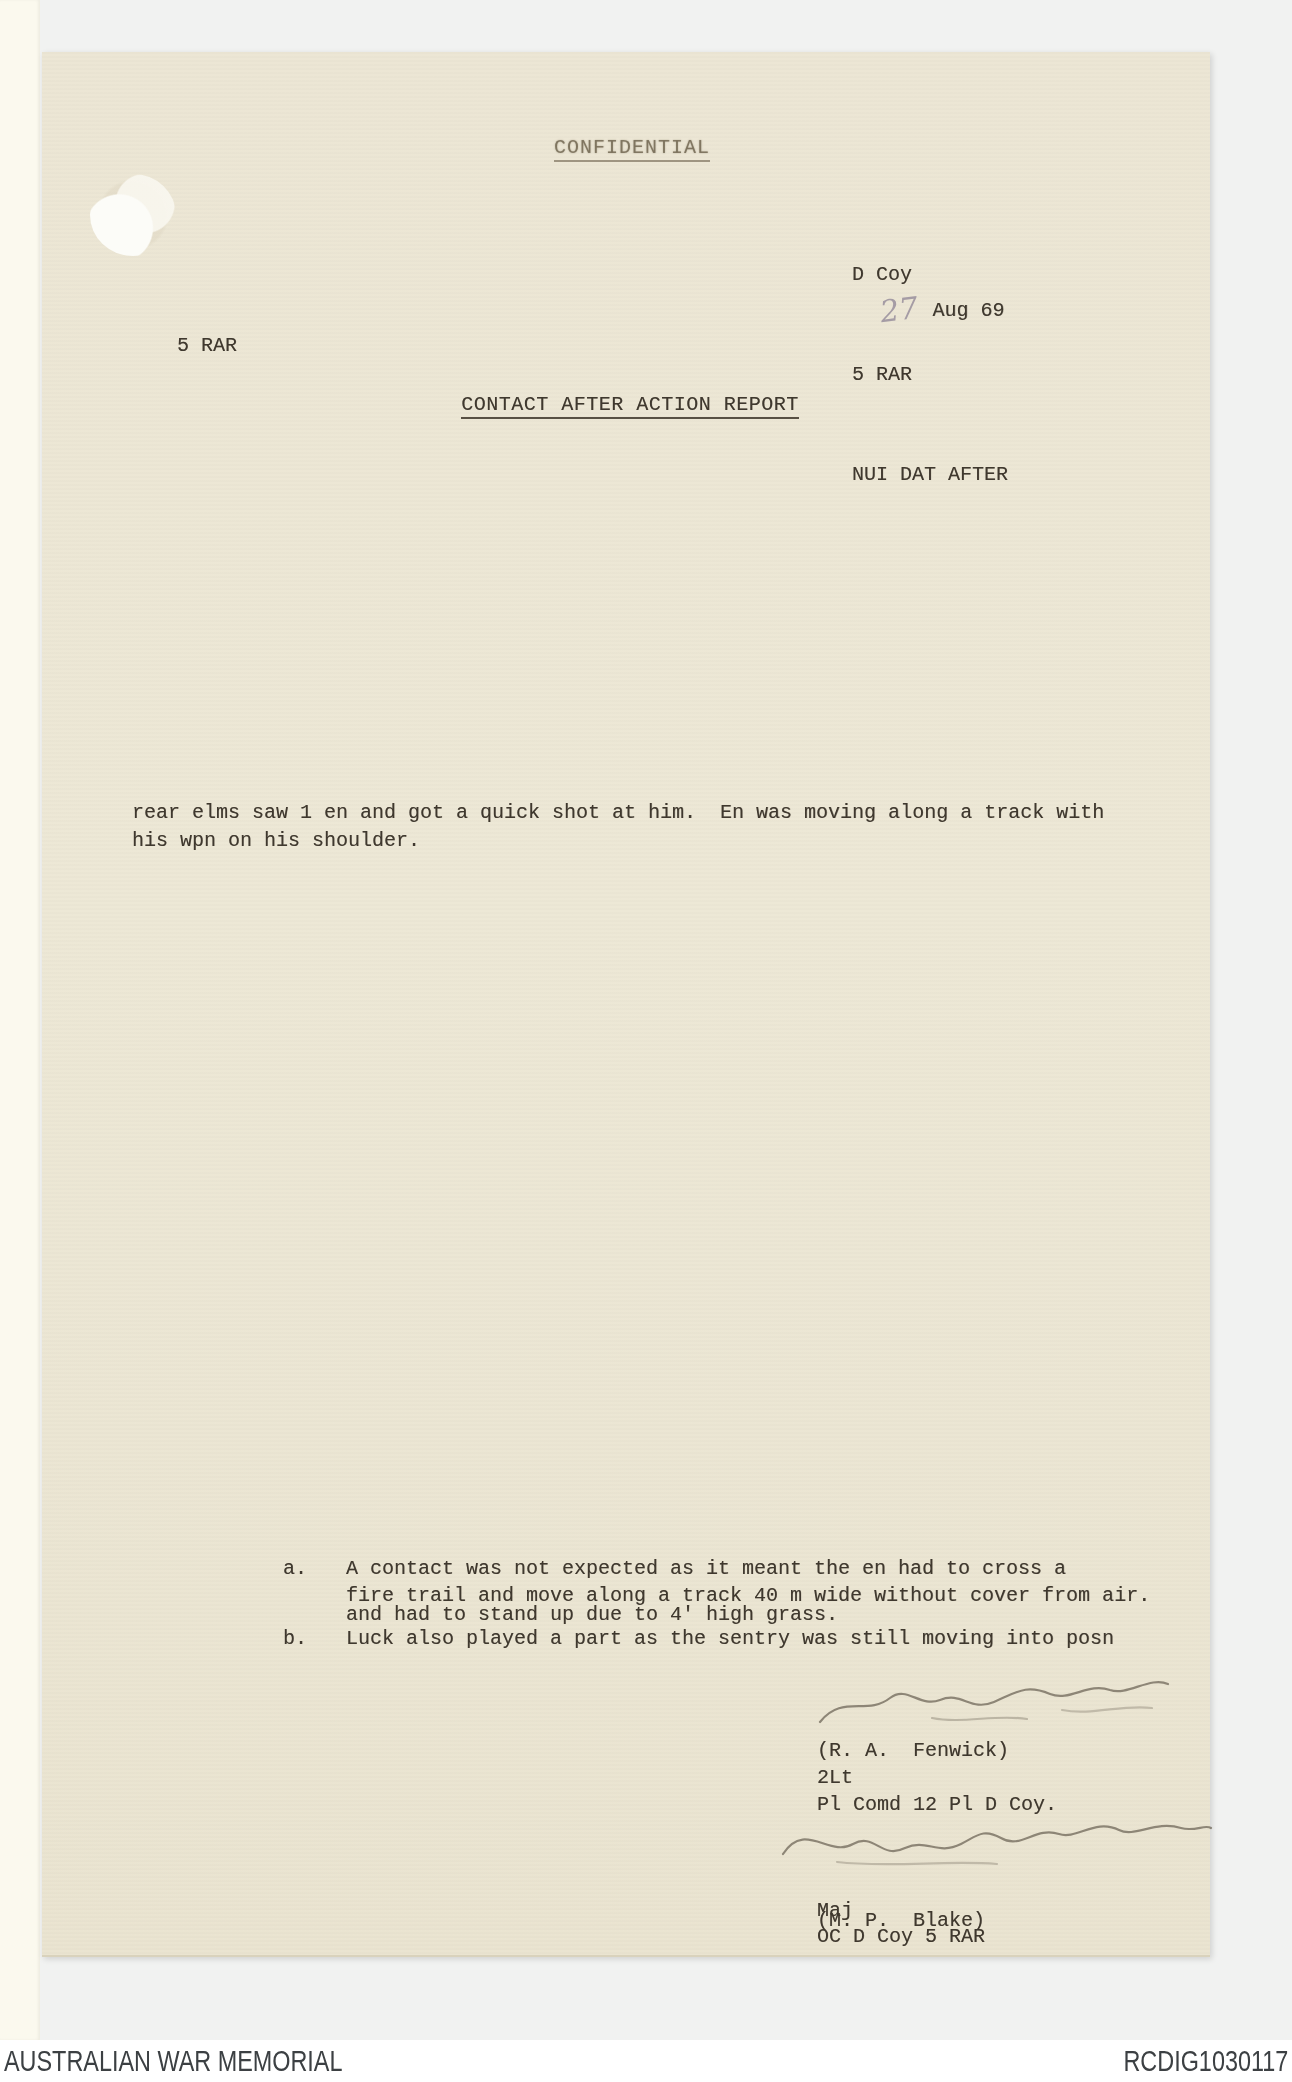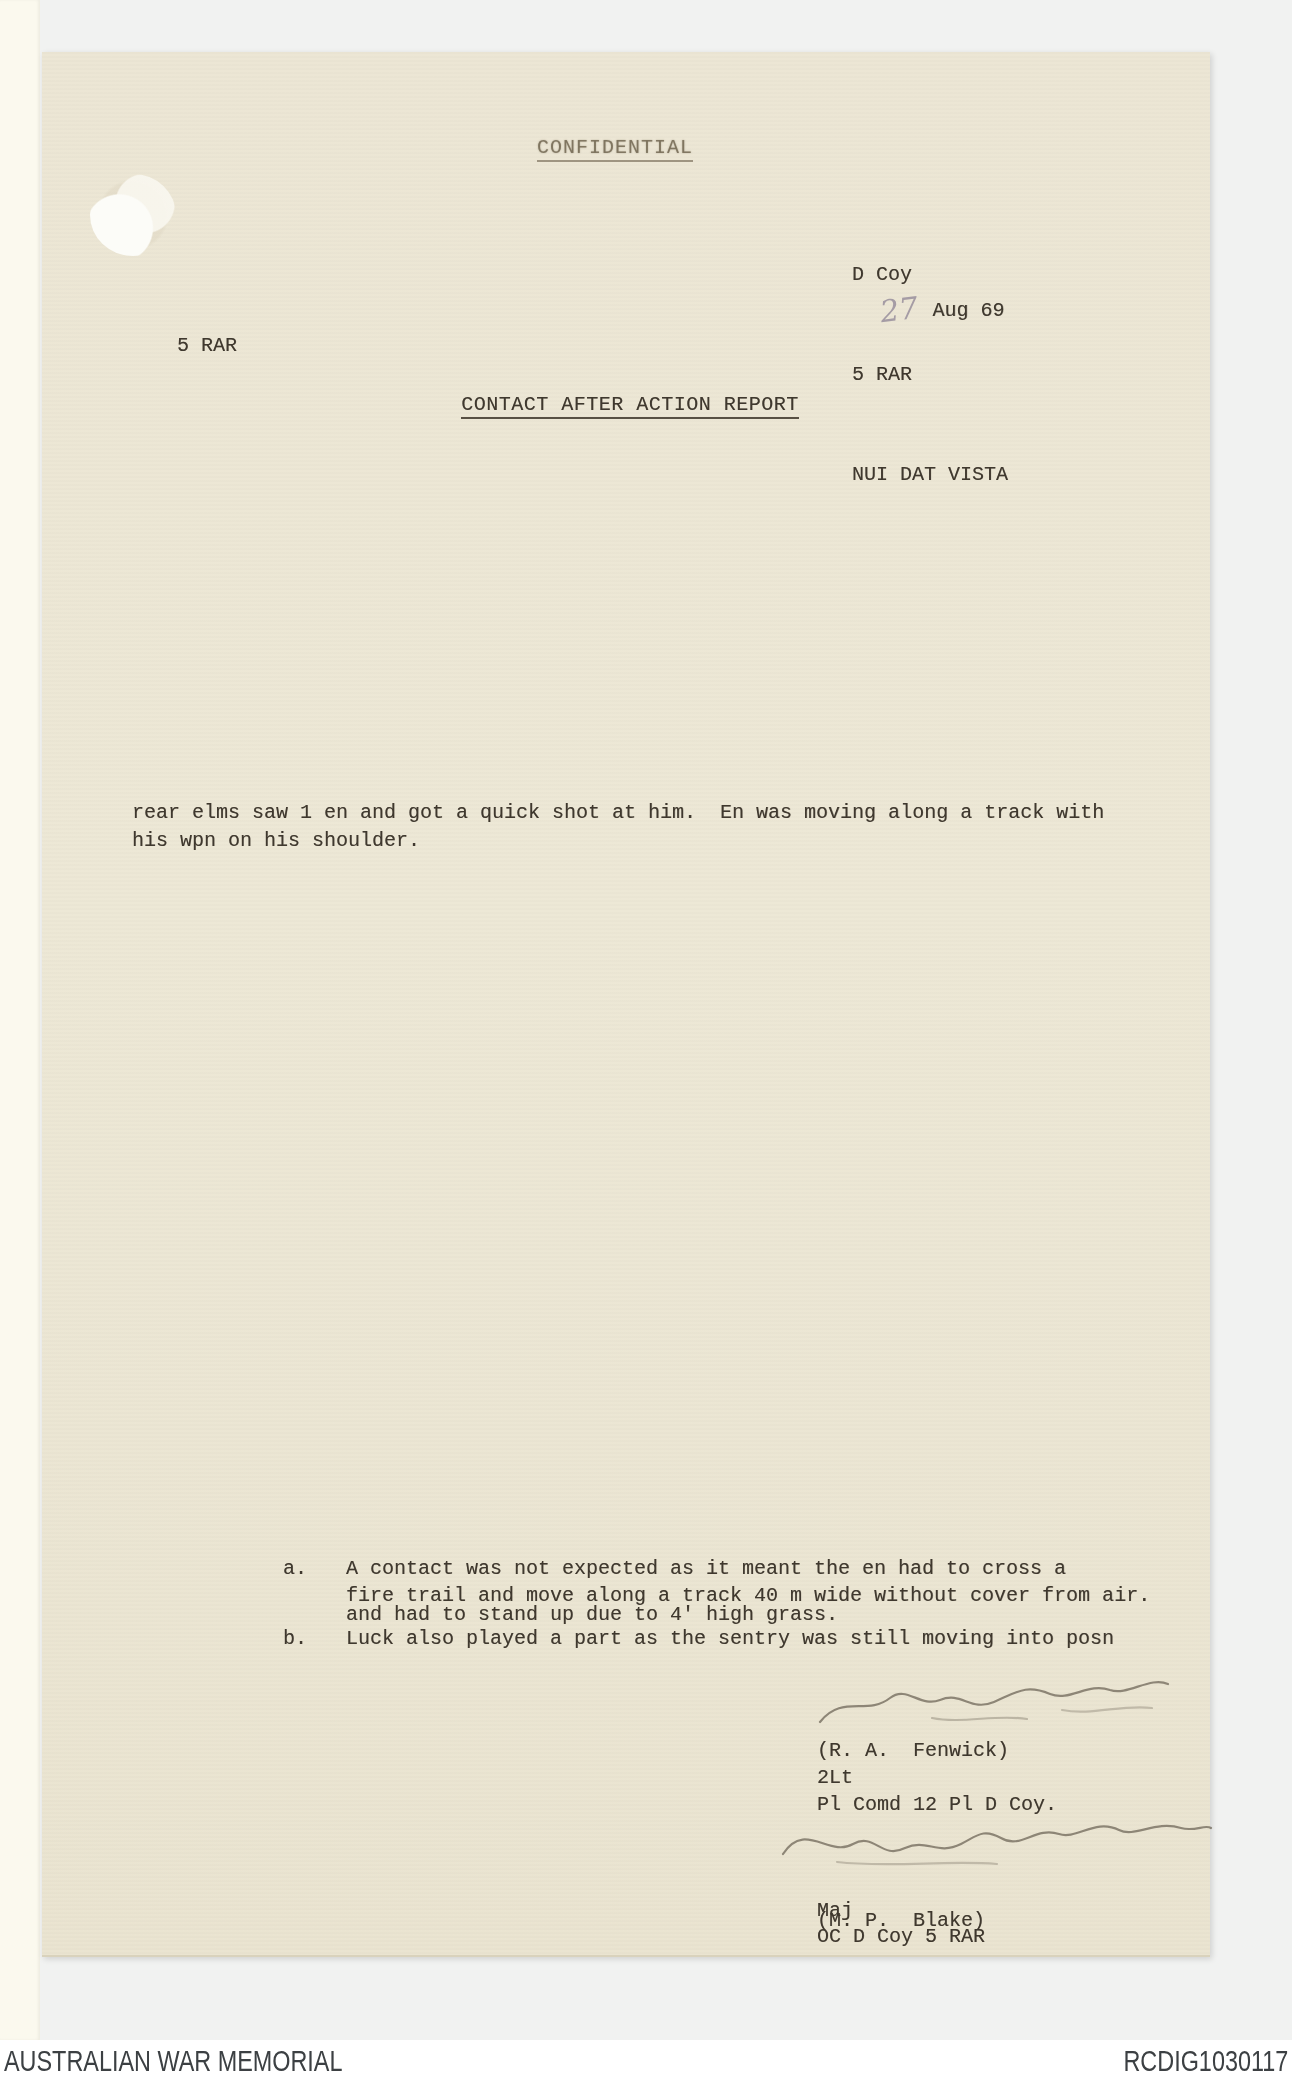--- a/index.html
+++ b/index.html
@@ -29,21 +29,21 @@
     background:
       radial-gradient(circle at 34% 66%, #fcfcf8 0 42%, rgba(252,252,248,0) 44%),
       radial-gradient(circle at 64% 36%, rgba(248,246,238,0.95) 0 38%, rgba(248,246,238,0) 40%),
       radial-gradient(circle at 50% 50%, rgba(222,214,194,0.5) 0 55%, rgba(222,214,194,0) 60%);
     border-radius:50%;
   }
   .typed{color:#3f382e;text-shadow:0.3px 0.3px 0.5px rgba(63,56,46,0.45);}
   .t20{font-size:20px;line-height:26px;white-space:pre;}
   .u{border-bottom:2px solid rgba(62,54,42,0.82);padding-bottom:1px;}
   .stamp{
-    position:absolute;left:408px;top:84px;width:330px;text-align:center;
+    position:absolute;left:425px;top:84px;width:330px;text-align:center;
     font-size:20px;letter-spacing:1px;color:rgba(96,84,62,0.62);
     text-shadow:0 0 1.5px rgba(96,84,62,0.5);
     white-space:pre;
   }
   .stamp .u{border-bottom:2px solid rgba(96,84,62,0.55);}
   .letterhead{position:absolute;left:810px;top:136px;}
   .letterhead div{height:26px;margin-top:22px;}
   .dateline{position:absolute;left:800px;top:222px;white-space:pre;}
   .hand{
     font-family:"DejaVu Serif",serif;font-style:italic;
@@ -89,21 +89,21 @@
 <div class="scan-strip-left"></div>
 
 <div class="paper">
   <div class="hole"></div>
 
   <div class="stamp"><span class="u">CONFIDENTIAL</span></div>
 
   <div class="letterhead typed t20">
     <div>D Coy</div>
     <div>5 RAR</div>
-    <div>NUI DAT VISTA</div>
+    <div>NUI DAT AFTER</div>
   </div>
 
   <div class="dateline">
     <span class="hand">27</span><span class="typed t20 date-typed">Aug 69</span>
   </div>
 
   <div class="unit-ref typed t20">5 RAR</div>
 
   <div class="doc-title typed t20"><span class="u">CONTACT AFTER ACTION REPORT</span></div>
 

